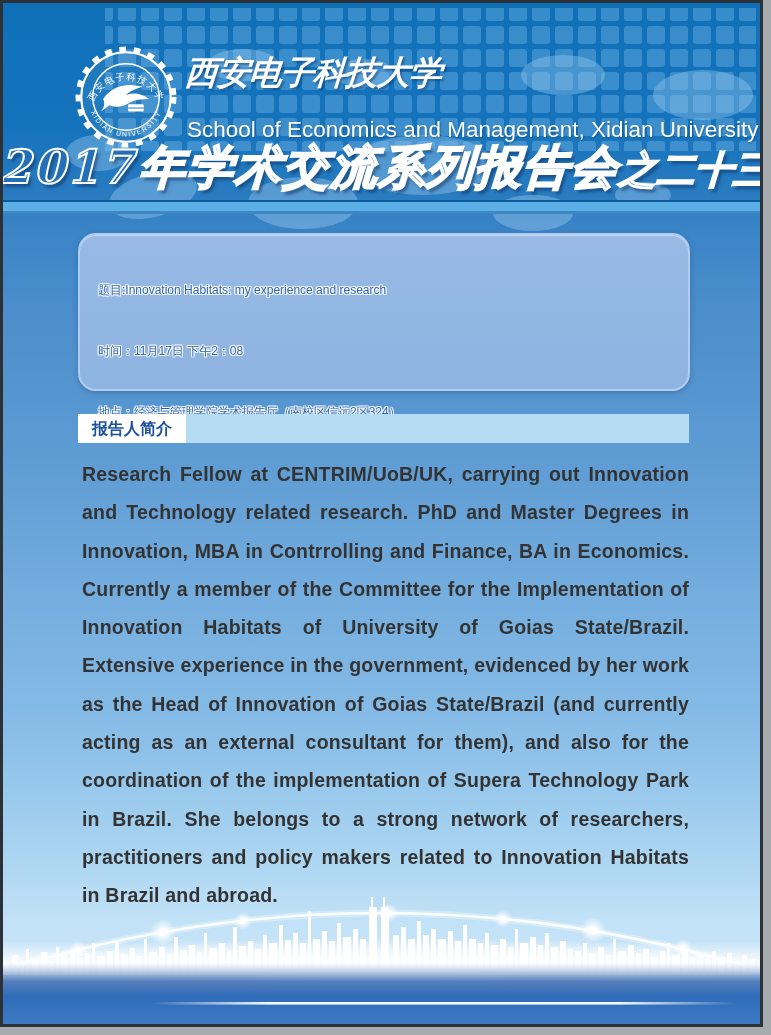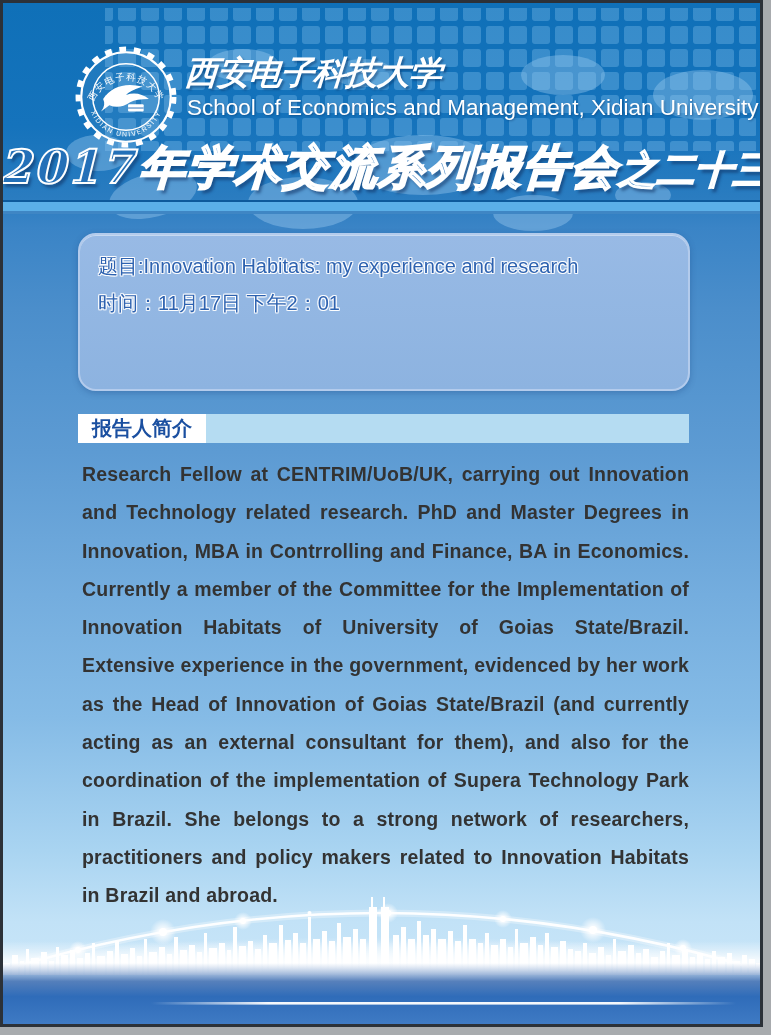--- a/index.html
+++ b/index.html
@@ -28,21 +28,21 @@
     font-family:"DejaVu Serif","Liberation Serif",serif;
     font-style:italic;font-weight:bold;font-size:33px;color:#ffffff;
     letter-spacing:-1px;text-shadow:2px 2px 2px rgba(10,50,100,.45);
     transform:skewX(-4deg);
   }
   .school-name{
     font-size:41px;font-weight:bold;color:#ffffff;letter-spacing:1px;
     text-shadow:2px 2px 3px rgba(10,50,100,.5);margin-left:4px;line-height:1;
   }
   .english-line{
-    position:absolute;left:184px;top:92px;font-size:22.5px;color:#ffffff;
+    position:absolute;left:184px;top:114px;font-size:22.5px;color:#ffffff;
     text-shadow:1px 1px 2px rgba(10,50,100,.45);white-space:nowrap;text-align:center;
   }
   .series-title{
     position:absolute;left:0;top:134px;width:757px;text-align:center;white-space:nowrap;
     font-family:"DejaVu Serif","Liberation Serif",serif;
     font-style:italic;font-weight:bold;font-size:46px;letter-spacing:2px;
     color:#2470b8;-webkit-text-stroke:2px #ffffff;
     text-shadow:3px 4px 3px rgba(15,45,95,.55);
     transform:skewX(-3deg);
   }
@@ -52,28 +52,28 @@
     background:linear-gradient(180deg,#0d5a9b 0 2px,#5bb0e8 2px 11px,#3f86c4 11px 14px);
   }
   
   .info-card{
     position:absolute;left:75px;top:230px;width:612px;height:158px;
     border-radius:18px;border:2px solid #b3cbec;
     background:linear-gradient(180deg,#98bae5 0%,#8db3e0 100%);
     box-shadow:inset 0 1px 0 rgba(255,255,255,.45), 0 2px 6px rgba(20,60,120,.3);
     padding:13px 18px 0 18px;box-sizing:border-box;
   }
-  .info-row{line-height:37px;font-size:20px;color:#2d62b0;white-space:nowrap;
+  .info-row{line-height:37px;font-size:12px;color:#2d62b0;white-space:nowrap;
     text-shadow:-1px -1px 0 rgba(255,255,255,.75),1px -1px 0 rgba(255,255,255,.75),
       -1px 1px 0 rgba(255,255,255,.75),1px 1px 0 rgba(255,255,255,.75),
       0 -1px 0 rgba(255,255,255,.75),0 1px 0 rgba(255,255,255,.75),
-      -1px 0 0 rgba(255,255,255,.75),1px 0 0 rgba(255,255,255,.75);}
+      -1px 0 0 rgba(255,255,255,.75),1px 0 0 rgba(255,255,255,.75);margin-top:24px;}
   
   .section-header{position:absolute;left:75px;top:411px;width:611px;height:29px;display:flex;}
-  .section-chip{background:#ffffff;color:#1a4fa0;font-weight:bold;font-size:20px;
+  .section-chip{background:#ffffff;color:#1a4fa0;font-weight:bold;font-size:16px;
     line-height:29px;padding:0 14px;white-space:nowrap;}
   .section-bar{flex:1;background:#b5dcf2;}
   
   .bio{position:absolute;left:79px;top:452px;width:607px;font-weight:bold;}
   .bio p{margin:0;font-size:19.5px;line-height:38.3px;color:#333333;
     text-align:justify;letter-spacing:.2px;}
   
   .footer-scene{position:absolute;left:0;top:852px;width:757px;height:169px;}
 </style>
 </head>
@@ -136,21 +136,24 @@
     <span>2017年学术交流系列报告会</span><span class="suffix">之二十三</span>
   </div>
 
   <div class="header-divider"></div>
 
   <div class="info-card">
     <div class="info-row">
       <span>题目:</span><span>Innovation Habitats: my experience and research</span>
     </div>
     <div class="info-row">
-      <span>时间：</span><span>11月17日 下午2：01</span>
+      <span>时间：</span><span>11月17日 下午2：08</span>
+    </div>
+    <div class="info-row">
+      <span>地点：</span><span>经济与管理学院学术报告厅（南校区信远2区324）</span>
     </div>
   </div>
 
   <div class="section-header">
     <div class="section-chip">报告人简介</div>
     <div class="section-bar"></div>
   </div>
 
   <div class="bio">
     <p>Research Fellow at CENTRIM/UoB/UK, carrying out Innovation and Technology related research. PhD and Master Degrees in Innovation, MBA in Contrrolling and Finance, BA in Economics. Currently a member of the Committee for the Implementation of Innovation Habitats of University of Goias State/Brazil. Extensive experience in the government, evidenced by her work as the Head of Innovation of Goias State/Brazil (and currently acting as an external consultant for them), and also for the coordination of the implementation of Supera Technology Park in Brazil. She belongs to a strong network of researchers, practitioners and policy makers related to Innovation Habitats in Brazil and abroad.</p>

